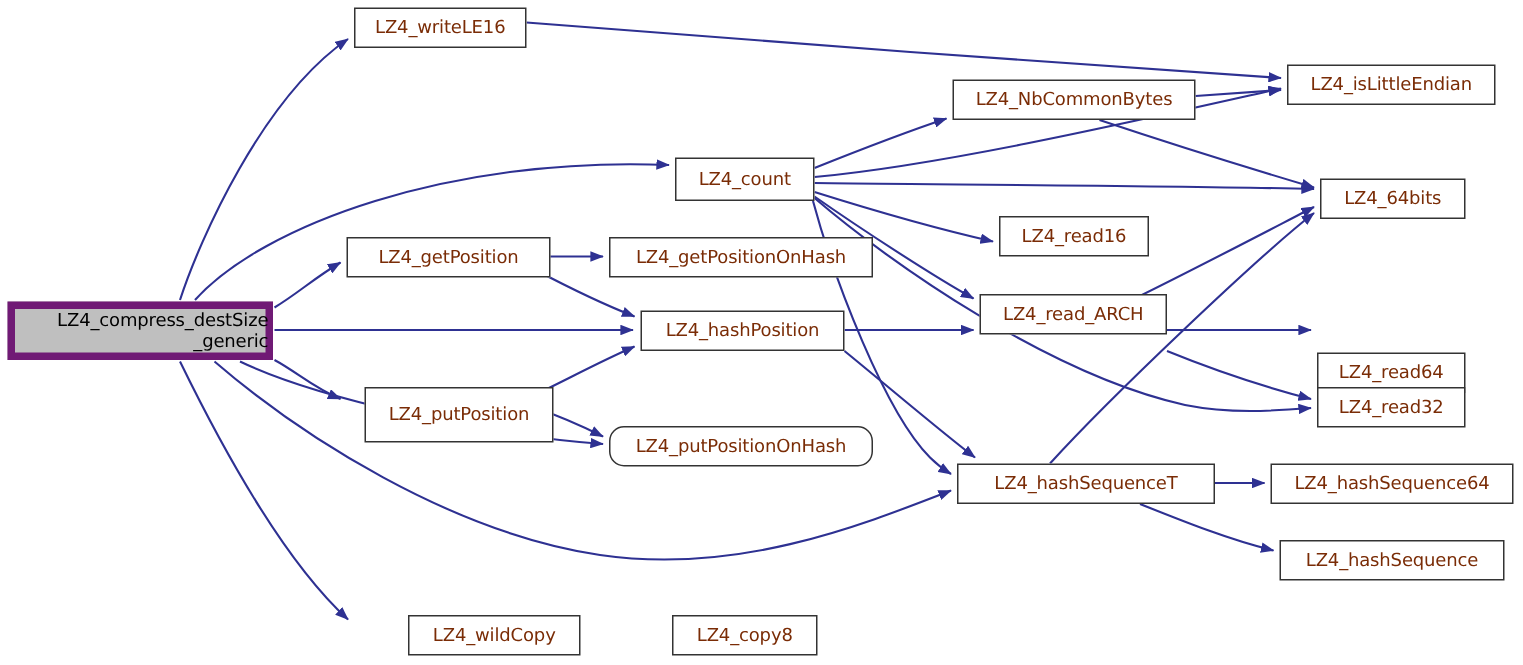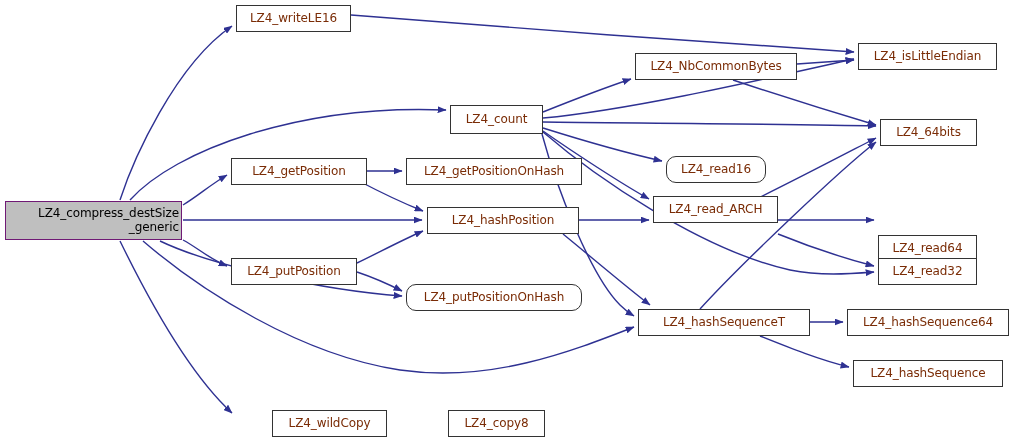--- a/index.html
+++ b/index.html
@@ -32,21 +32,21 @@
     line-height: 1.15;
     display: flex;
     align-items: center;
     justify-content: center;
     text-align: right;
     white-space: pre-line;
     letter-spacing: -0.1px;
   }
   .node.root {
     background: #bfbfbf;
-    border: 1px solid #701a75;
+    border: 5px solid #701a75;
     color: #000000;
     padding-left: 30px;
   }
 </style>
 </head>
 <body>
 
 <div id="canvas">
   <svg id="edge-layer" viewBox="0 0 1015 443" xmlns="http://www.w3.org/2000/svg">
     <defs>
@@ -90,25 +90,25 @@
   <div id="nodes-layer">
       <div class="node root" style="left: 5px; top: 201px; width: 177px; height: 39px;">LZ4_compress_destSize
 _generic</div>
       <div class="node" style="left: 236px; top: 5px; width: 115px; height: 27px;">LZ4_writeLE16</div>
       <div class="node" style="left: 858px; top: 43px; width: 139px; height: 27px;">LZ4_isLittleEndian</div>
       <div class="node" style="left: 635px; top: 53px; width: 162px; height: 27px;">LZ4_NbCommonBytes</div>
       <div class="node" style="left: 450px; top: 105px; width: 93px; height: 29px;">LZ4_count</div>
       <div class="node" style="left: 880px; top: 119px; width: 97px; height: 27px;">LZ4_64bits</div>
       <div class="node" style="left: 231px; top: 158px; width: 136px; height: 27px;">LZ4_getPosition</div>
       <div class="node" style="left: 406px; top: 158px; width: 176px; height: 27px;">LZ4_getPositionOnHash</div>
-      <div class="node" style="left: 666px; top: 156px; width: 100px; height: 27px; border-radius: 10px;">LZ4_read16</div>
-      <div class="node" style="left: 427px; top: 207px; width: 152px; height: 27px;">LZ4_hashPosition</div>
+      <div class="node" style="left: 666px; top: 144px; width: 100px; height: 27px;">LZ4_read16</div>
+      <div class="node" style="left: 427px; top: 207px; width: 136px; height: 27px;">LZ4_hashPosition</div>
       <div class="node" style="left: 653px; top: 196px; width: 125px; height: 27px;">LZ4_read_ARCH</div>
       <div class="node" style="left: 878px; top: 207px; width: 99px; height: 27px; margin-top: 28px;">LZ4_read64</div>
-      <div class="node" style="left: 231px; top: 258px; width: 126px; height: 27px;">LZ4_putPosition</div>
+      <div class="node" style="left: 243px; top: 258px; width: 126px; height: 37px;">LZ4_putPosition</div>
       <div class="node" style="left: 878px; top: 258px; width: 99px; height: 27px;">LZ4_read32</div>
       <div class="node" style="left: 406px; top: 284px; width: 176px; height: 27px; border-radius: 10px;">LZ4_putPositionOnHash</div>
       <div class="node" style="left: 638px; top: 309px; width: 172px; height: 27px;">LZ4_hashSequenceT</div>
       <div class="node" style="left: 847px; top: 309px; width: 162px; height: 27px;">LZ4_hashSequence64</div>
       <div class="node" style="left: 853px; top: 360px; width: 150px; height: 27px;">LZ4_hashSequence</div>
       <div class="node" style="left: 236px; top: 410px; width: 115px; height: 27px; margin-left: 36px;">LZ4_wildCopy</div>
       <div class="node" style="left: 448px; top: 410px; width: 97px; height: 27px;">LZ4_copy8</div>
     </div>
 </div>
 

